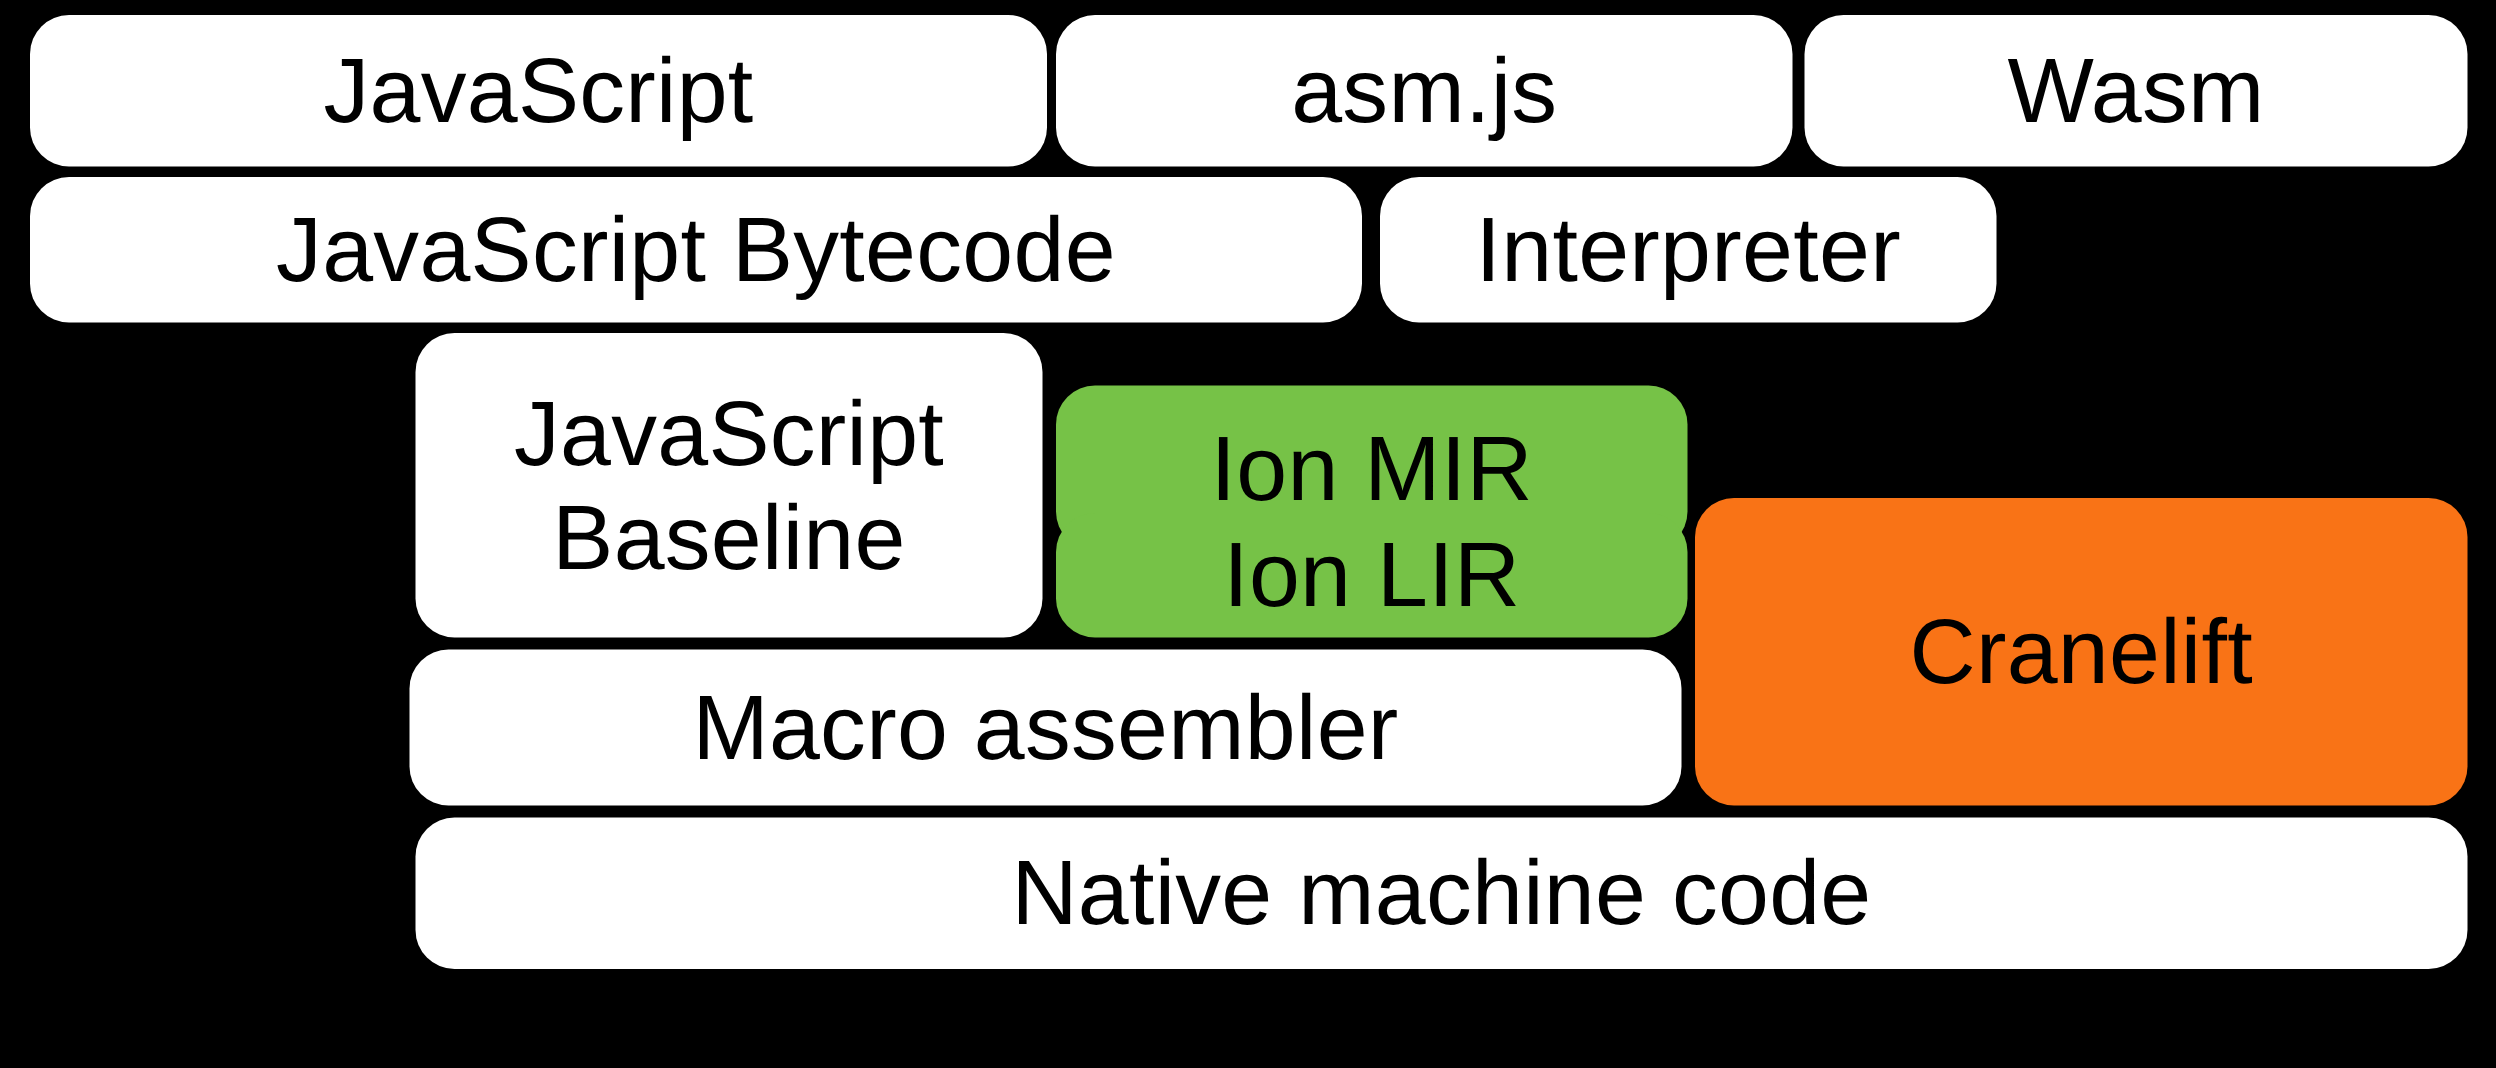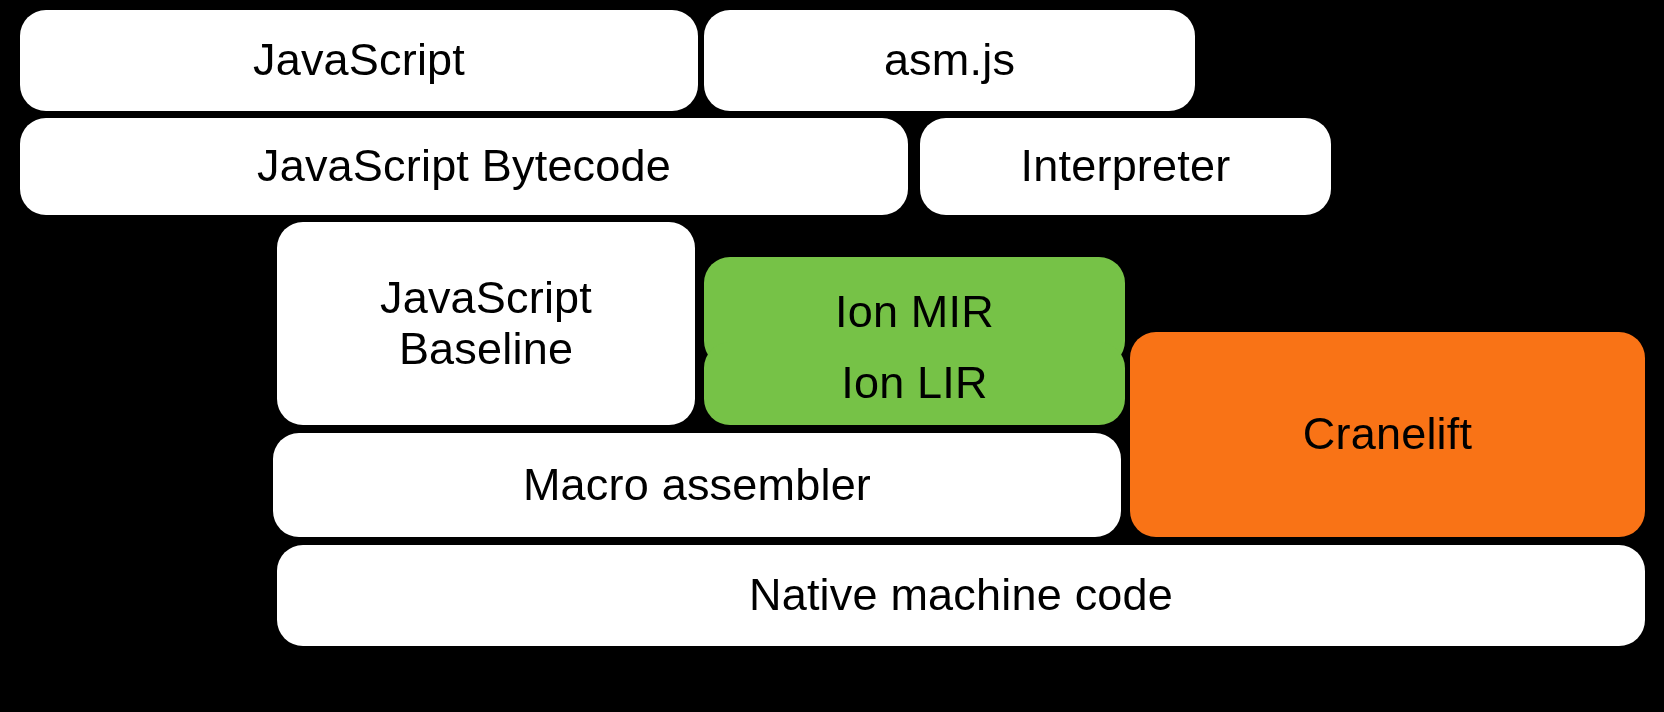--- a/index.html
+++ b/index.html
@@ -20,21 +20,21 @@
   }
   .node {
     position: absolute;
     box-sizing: border-box;
     display: flex;
     align-items: center;
     justify-content: center;
     text-align: center;
     border-radius: 26px;
     color: #000000;
-    font-size: 45px;
+    font-size: 61px;
     line-height: 1.12;
     font-weight: 400;
     letter-spacing: 0.2px;
     padding: 2px 26px;
     white-space: pre-line;
     -webkit-font-smoothing: antialiased;
   }
   .fill-white { background: #ffffff; }
   .fill-grey  { background: #eaeaea; }
   .fill-green { background: #76c247; }
@@ -42,20 +42,21 @@
 </style>
 </head>
 <body>
 
 <div id="diagram">
 
   <div class="node fill-white" style="left:20px; top:10px; width:678px; height:101px;">JavaScript</div>
 
   <div class="node fill-white" style="left:704px; top:10px; width:491px; height:101px;">asm.js</div>
 
+  <div class="node fill-white" style="left:1203px; top:10px; width:442px; height:101px;">Wasm</div>
 
   <div class="node fill-white" style="left:20px; top:118px; width:888px; height:97px;">JavaScript Bytecode</div>
 
   <div class="node fill-white" style="left:920px; top:118px; width:411px; height:97px;">Interpreter</div>
 
 
   <div class="node fill-white" style="left:277px; top:222px; width:418px; height:203px;">JavaScript
 Baseline</div>
 
   <div class="node fill-green" style="left:704px; top:225px; width:421px; height:110px;margin-top:32px;">Ion MIR</div>

